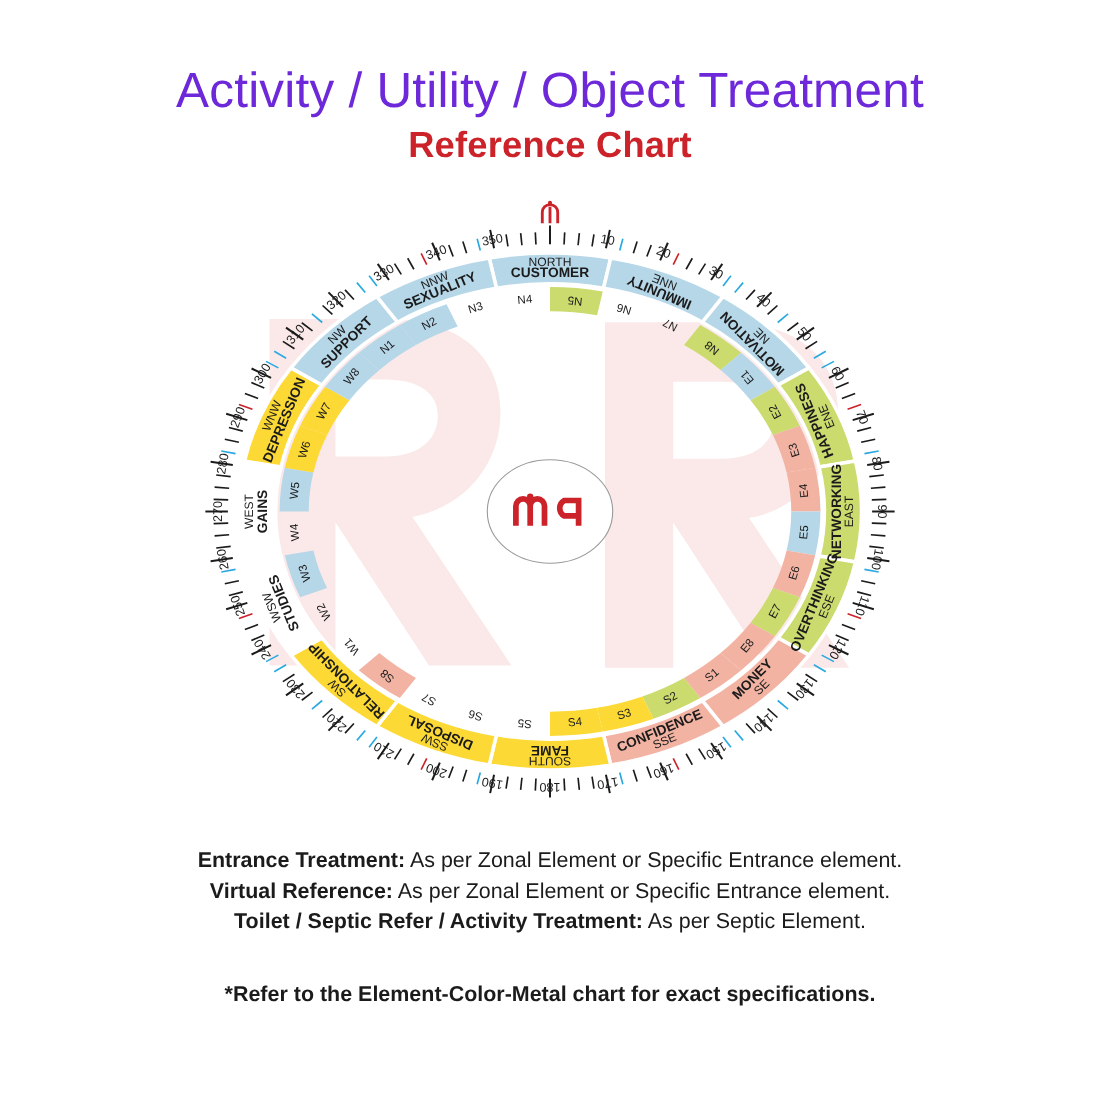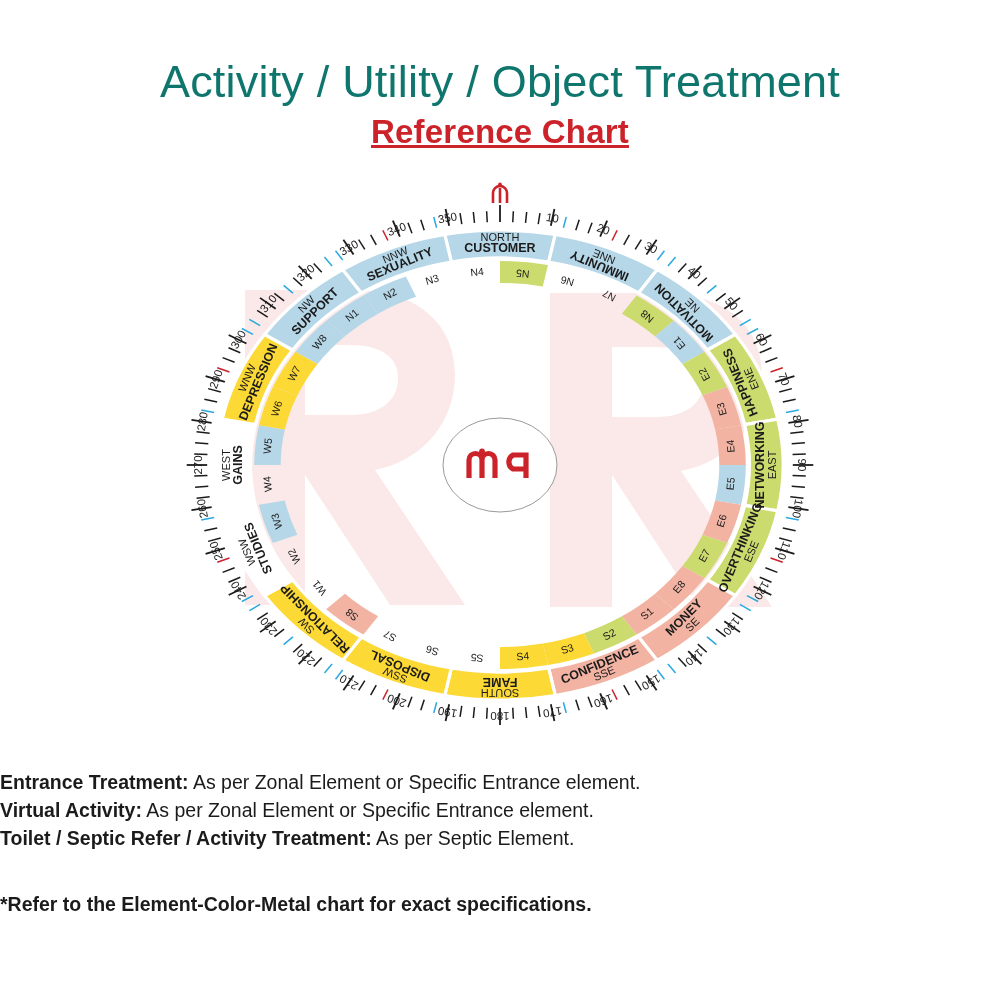--- a/index.html
+++ b/index.html
@@ -8,33 +8,33 @@
     background:#ffffff;
     font-family:"Liberation Sans", sans-serif;
     position:relative;overflow:hidden;
   }
   #root{position:absolute;inset:0;}
 
   
   .title-block{position:absolute;left:0;top:55px;width:1000px;text-align:center;}
   .title-1{
     font-size:45px;line-height:54px;font-weight:400;
-    color:#0f766e;letter-spacing:.2px;white-space:nowrap;
+    color:#6d28d9;letter-spacing:.2px;white-space:nowrap;
   }
   .title-2{
     font-size:33px;line-height:42px;font-weight:700;
-    color:#cc2229;letter-spacing:.2px;margin-top:2px;text-decoration:underline;
+    color:#cc2229;letter-spacing:.2px;margin-top:2px;
   }
 
   
   #chart-wrap{position:absolute;left:150px;top:175px;width:700px;height:580px;}
   #chart-svg{position:absolute;left:0;top:0;width:700px;height:580px;}
 
   
-  .footer{position:absolute;left:0;top:768px;width:1000px;text-align:left;color:#1b1b1b;}
+  .footer{position:absolute;left:0;top:768px;width:1000px;text-align:center;color:#1b1b1b;}
   .f-line{font-size:19.5px;line-height:28px;}
   .f-line .lbl{font-weight:700;}
   .f-note{font-size:19.5px;line-height:28px;font-weight:700;margin-top:38px;}
 </style>
 </head>
 <body>
 
 <div id="root">
 
   <div class="title-block">
@@ -393,21 +393,21 @@
         </defs>
       </svg>
   </div>
 
   <div class="footer">
     <div class="f-line">
       <span class="lbl">Entrance Treatment:</span>
       <span>As per Zonal Element or Specific Entrance element.</span>
     </div>
     <div class="f-line">
-      <span class="lbl">Virtual Activity:</span>
+      <span class="lbl">Virtual Reference:</span>
       <span>As per Zonal Element or Specific Entrance element.</span>
     </div>
     <div class="f-line">
       <span class="lbl">Toilet / Septic Refer / Activity Treatment:</span>
       <span>As per Septic Element.</span>
     </div>
     <div class="f-note">*Refer to the Element-Color-Metal chart for exact specifications.</div>
   </div>
 
 </div>

